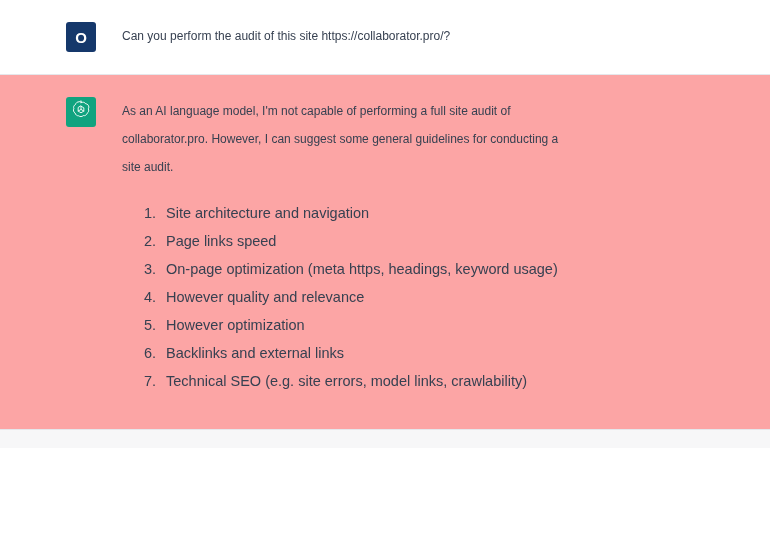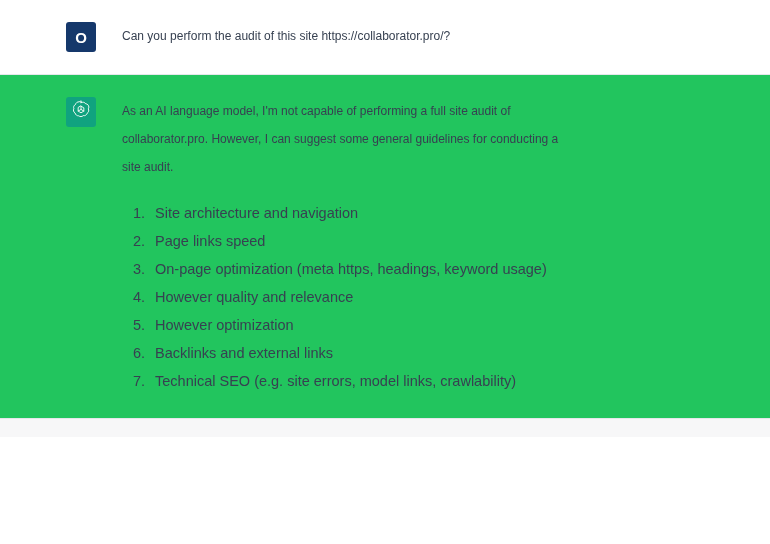--- a/index.html
+++ b/index.html
@@ -20,21 +20,21 @@
   .turn {
     display: flex;
     padding: 22px 0 22px 0;
     border-bottom: 1px solid #e5e7eb;
     box-sizing: border-box;
   }
   .turn.user {
     background: #ffffff;
   }
   .turn.assistant {
-    background: #22c55e;
+    background: #fca5a5;
   }
   .avatar-col {
     width: 122px;
     flex: 0 0 122px;
     display: flex;
     justify-content: flex-start;
     padding-left: 66px;
     box-sizing: border-box;
   }
   .avatar {
@@ -70,21 +70,21 @@
   .msg-col p:last-child {
     margin-bottom: 0;
   }
   .user-text {
     font-size: 14.5px;
     line-height: 24px;
     color: #374151;
     margin: 3px 0 0 0;
   }
   ol.audit-list {
-    margin: 1px;
+    margin: 12px;
     padding: 0 0 0 26px;
     list-style: decimal;
     color: #6b7280;
   }
   ol.audit-list li {
     font-size: 14.5px;
     line-height: 28px;
     color: #374151;
     padding-left: 6px;
     margin: 0;

